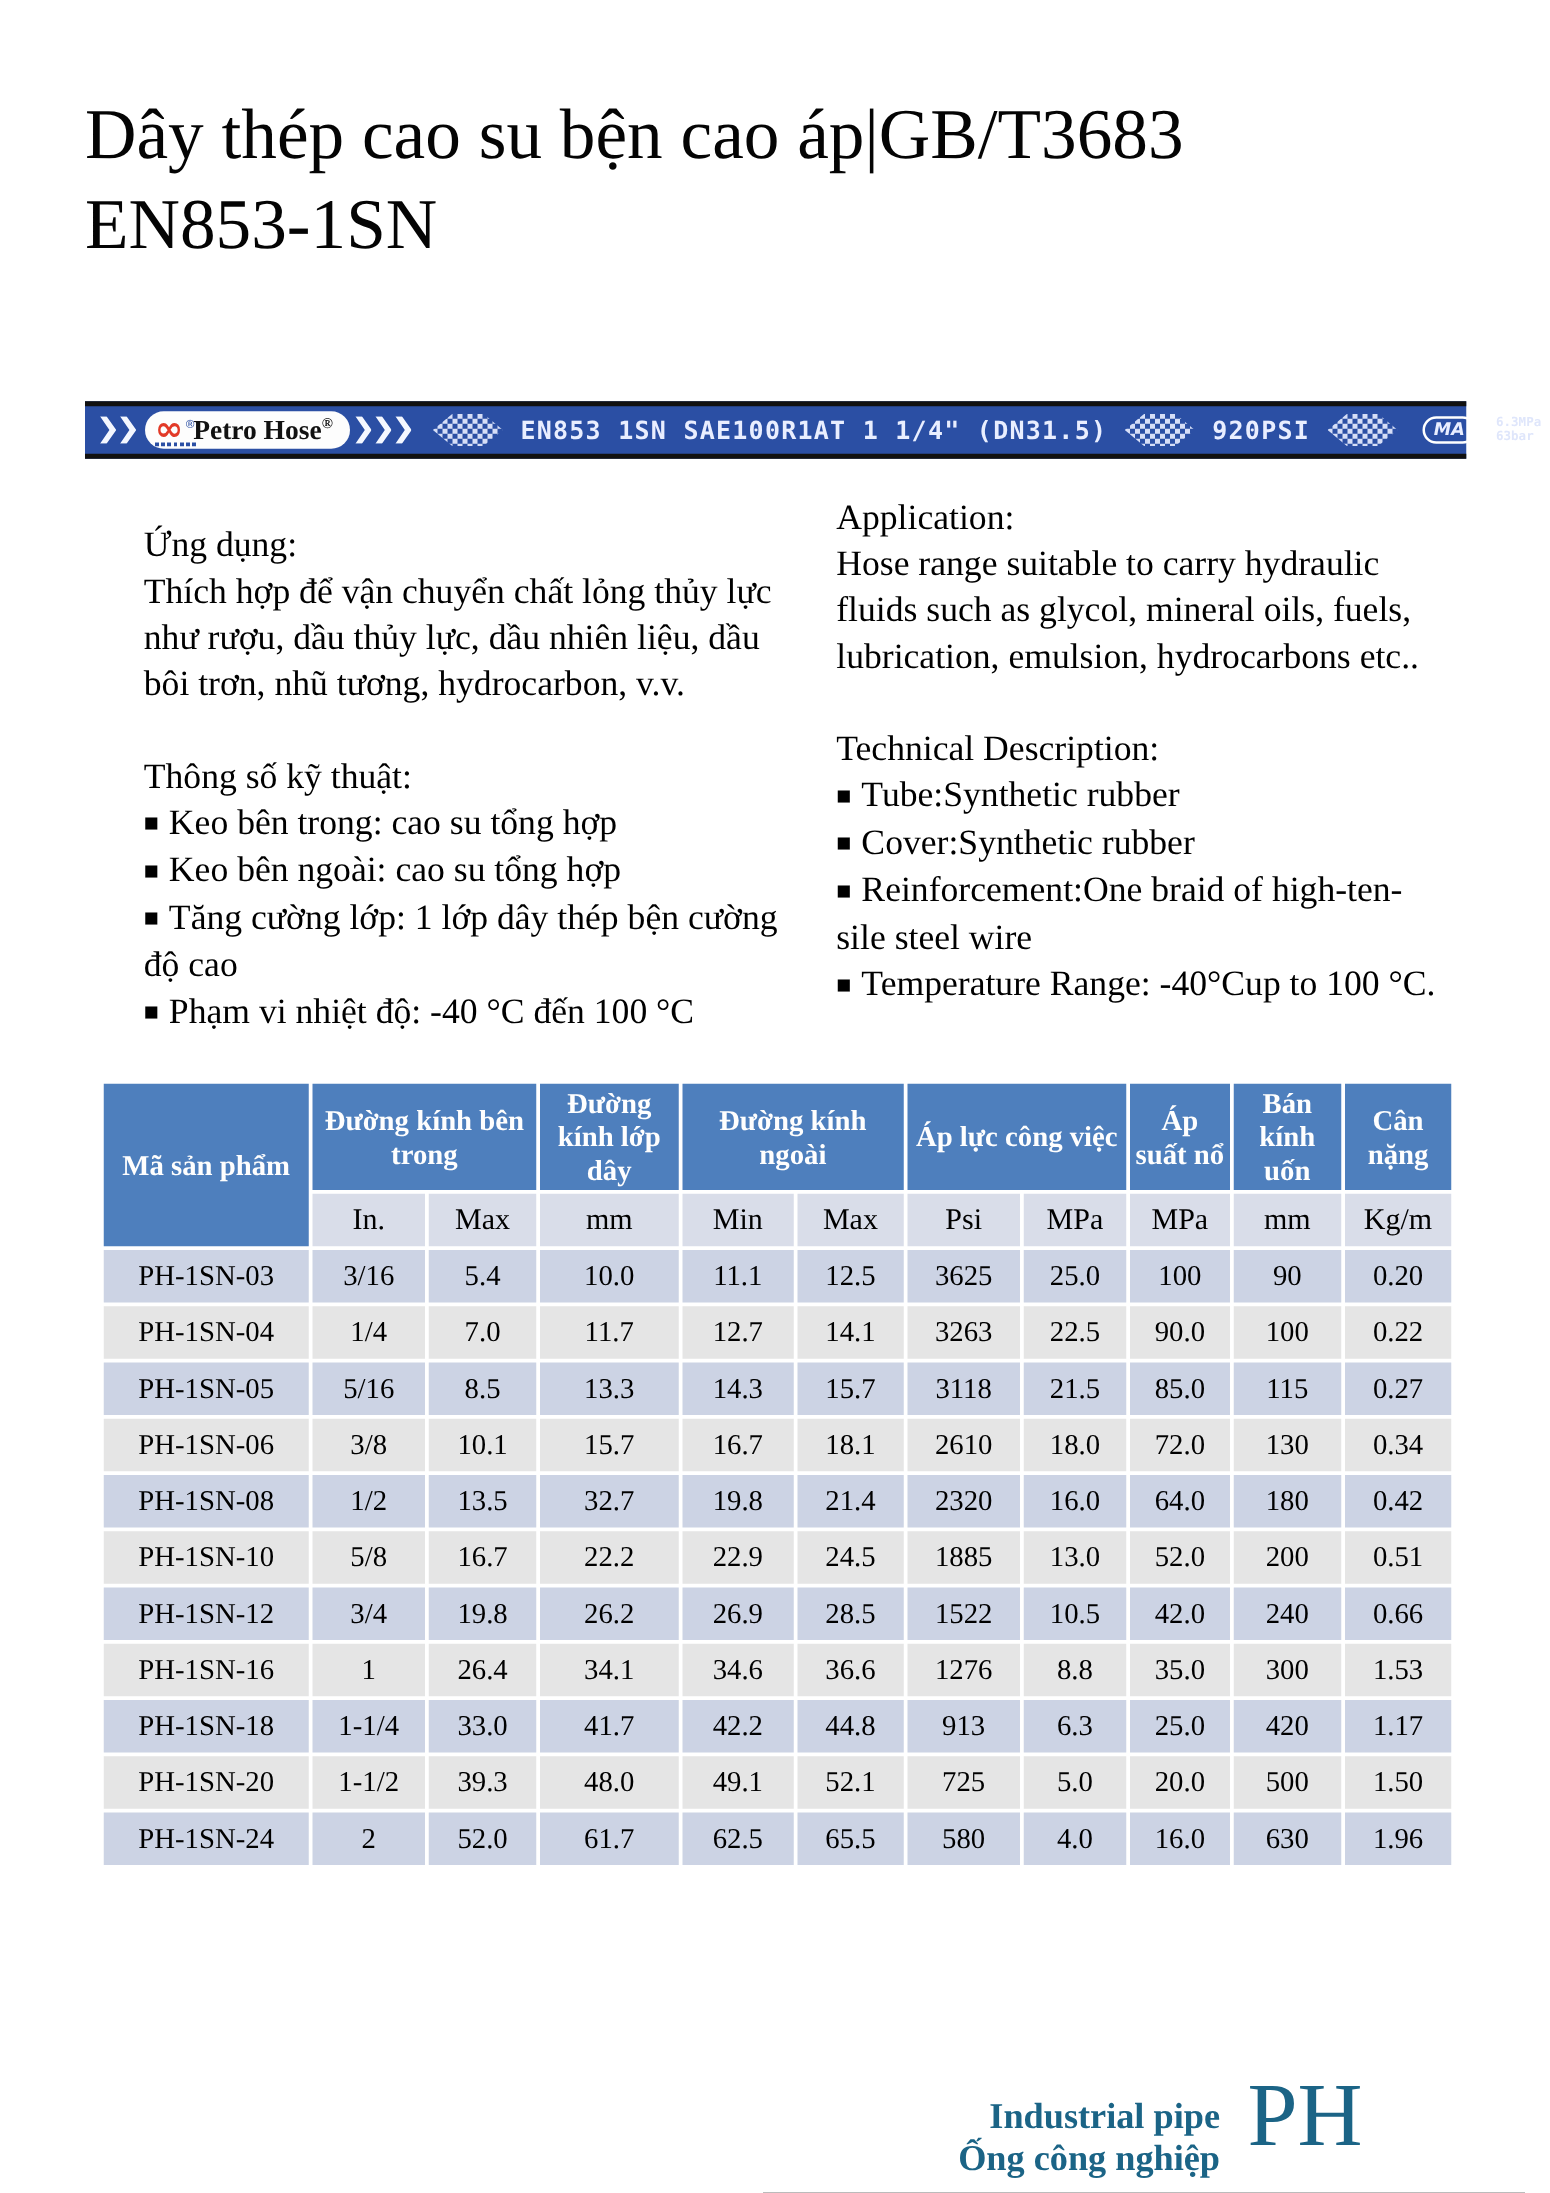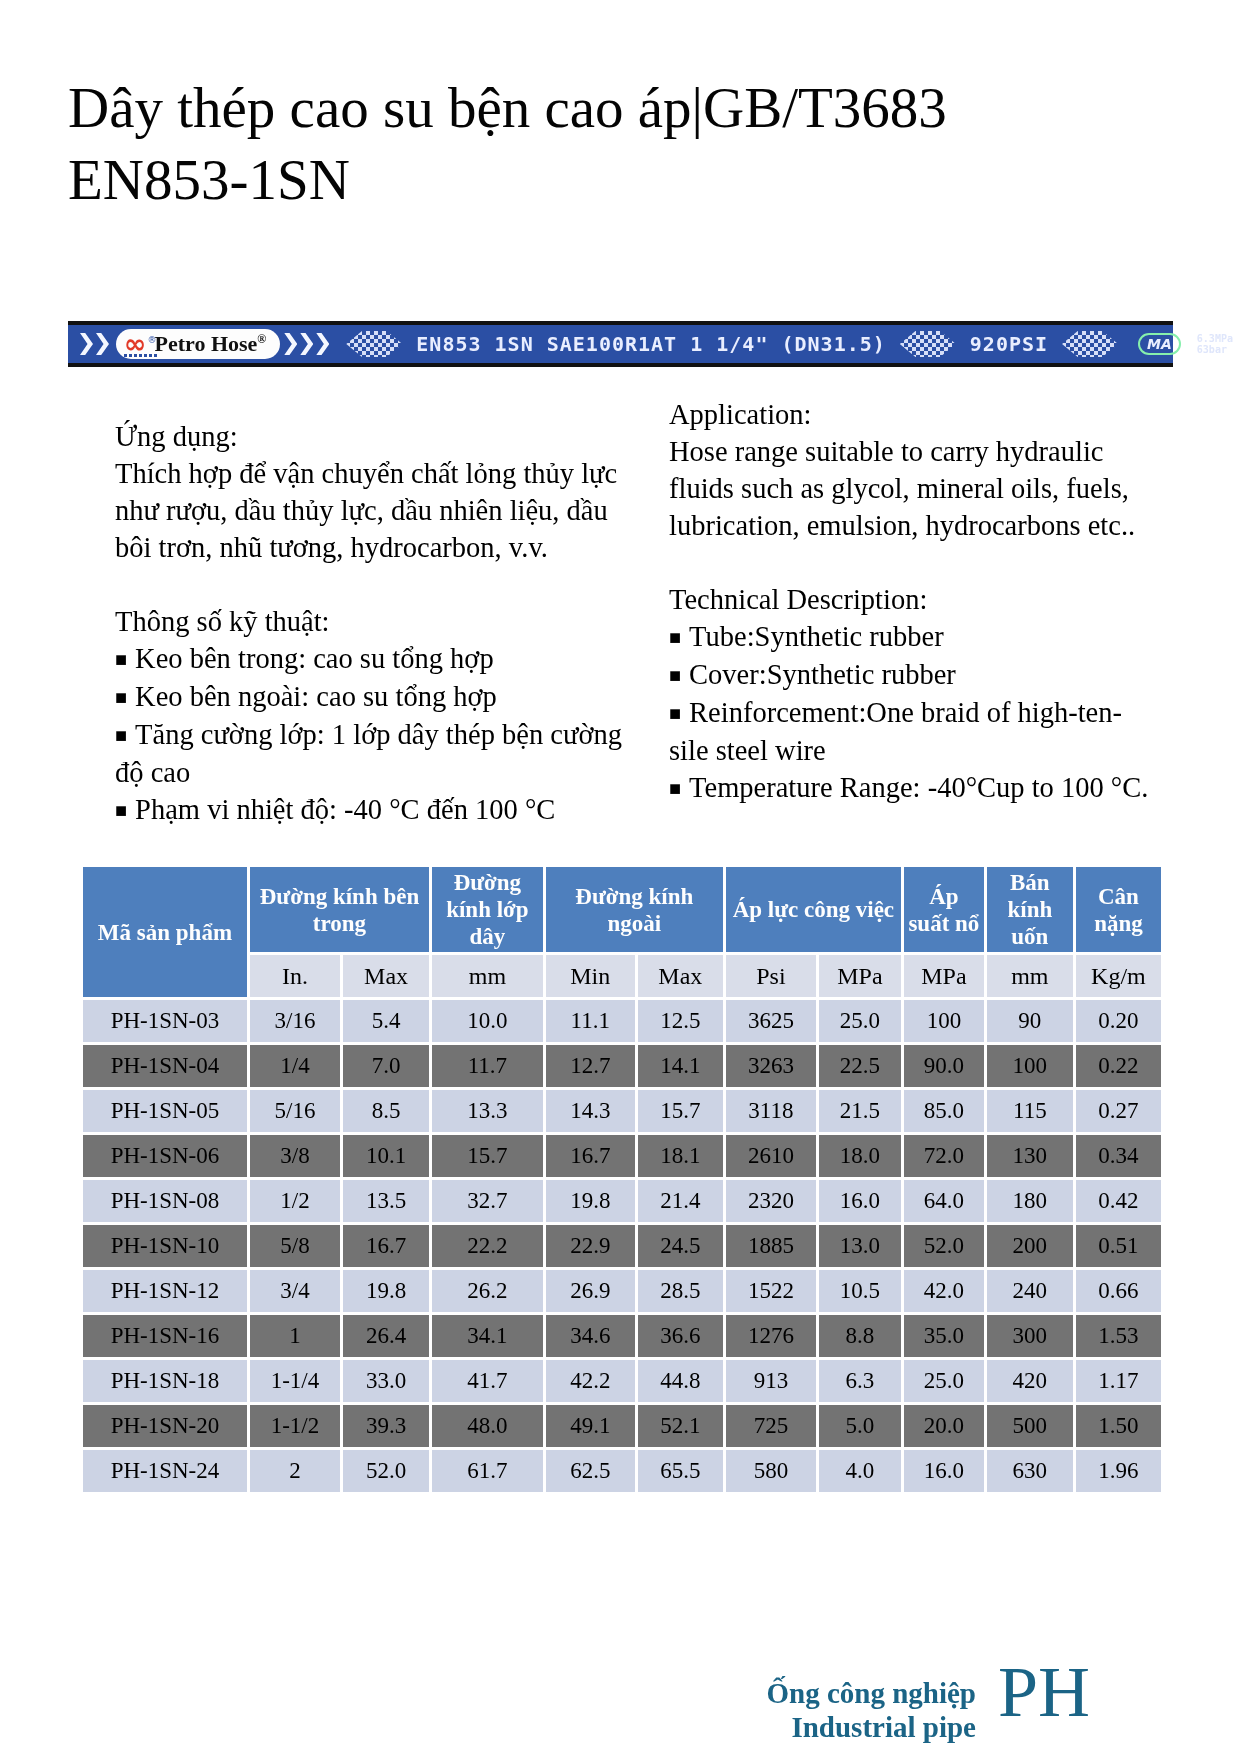--- a/index.html
+++ b/index.html
@@ -31,21 +31,21 @@
   .loops .subbar { position:absolute; left:0; bottom:-3px; width:34px; height:3px;
     background:repeating-linear-gradient(90deg,#2b4fa4 0 3px,transparent 3px 5px); }
   .brand { font-size:22px; font-weight:bold; color:#111; white-space:nowrap; }
   .brand sup { font-size:12px; }
   .checker { width:56px; height:26px; flex:none; margin:0 14px; opacity:.95;
     background:repeating-conic-gradient(#dfe6fb 0% 25%, rgba(0,0,0,0) 0% 50%);
     background-size:8px 8px;
     clip-path:polygon(0 50%,28% 0,72% 0,100% 50%,72% 100%,28% 100%); }
   .print-text { color:#e9eeff; font-family:"DejaVu Sans Mono",monospace;
     font-weight:bold; font-size:20px; letter-spacing:1px; white-space:nowrap; flex:none; }
-  .ma-badge { flex:none; border:2px solid #86efac; border-radius:11px; color:#e9eeff;
+  .ma-badge { flex:none; border:2px solid #ffffff; border-radius:11px; color:#e9eeff;
     font-family:"DejaVu Sans",sans-serif; font-style:italic; font-weight:bold;
     font-size:14px; padding:0 7px; line-height:18px; margin:0 6px; }
   .tiny-2line { flex:none; color:#dfe6fb; font-family:"DejaVu Sans Mono",monospace;
     font-size:10px; line-height:11px; font-weight:bold; white-space:nowrap; margin:0 10px; }
   
   .columns { position:absolute; left:115px; top:396px; width:1045px; display:flex;justify-content:flex-end; }
   .col { font-size:28.5px; line-height:37px; }
   .col-left  { width:532px; padding-top:22px; }
   .col-right { width:491px; margin-left:22px; }
   .gap-line { height:37px; }
@@ -53,21 +53,21 @@
   
   .spec-table-wrap { position:absolute; left:80px; top:864px; width:1084px; }
   table.spec { border-collapse:separate; border-spacing:3px; width:100%;
     table-layout:fixed; background:#fff; }
   table.spec th, table.spec td { text-align:center; vertical-align:middle; overflow:hidden; }
   table.spec th.group { background:#4e7fbd; color:#fefefe; font-weight:bold;
     font-size:23px; line-height:27px; height:66px; padding:2px 4px; }
   table.spec td.unit { background:#d9dde9; font-size:24px; height:42px; }
   table.spec td.cell { font-size:23px; height:42px; }
   table.spec tr.odd  td.cell { background:#ccd3e4; }
-  table.spec tr.even td.cell { background:#737373; }
+  table.spec tr.even td.cell { background:#e5e5e5; }
   
   .footer-text { position:absolute; left:700px; top:1676px; width:276px;
     text-align:right; color:#1b6486; font-weight:bold; font-size:29px; line-height:34px; }
   .footer-logo { position:absolute; left:998px; top:1652px; color:#1b6486;
     font-size:72px; line-height:80px; font-weight:500; }
 </style>
 </head>
 <body>
 
 <div class="page">
@@ -312,18 +312,18 @@
             <td class="cell">4.0</td>
             <td class="cell">16.0</td>
             <td class="cell">630</td>
             <td class="cell">1.96</td>
           </tr>
         </tbody>
     </table>
   </div>
 
   <div class="footer-text">
+    <div>Industrial pipe</div>
     <div>Ống công nghiệp</div>
-    <div>Industrial pipe</div>
   </div>
   <div class="footer-logo">PH</div>
 
 </div>
 
 </body></html>

